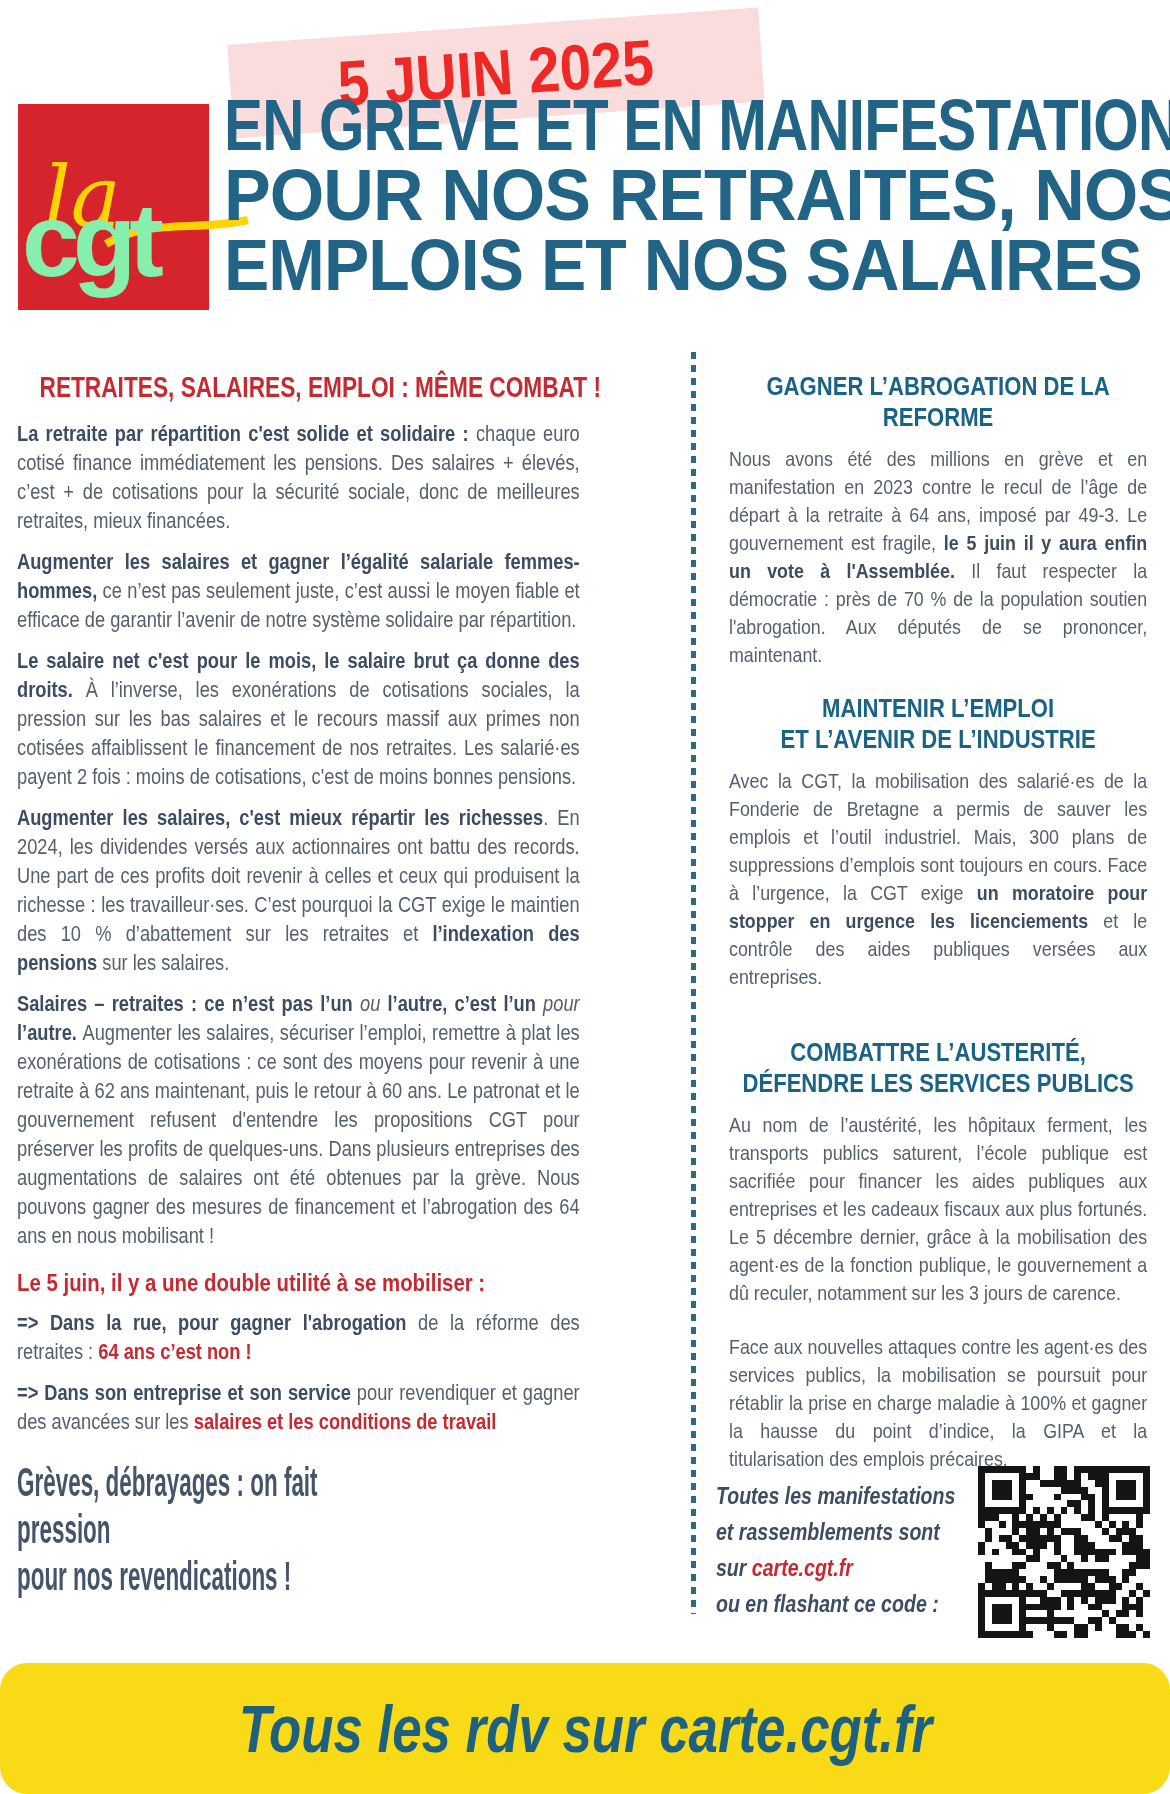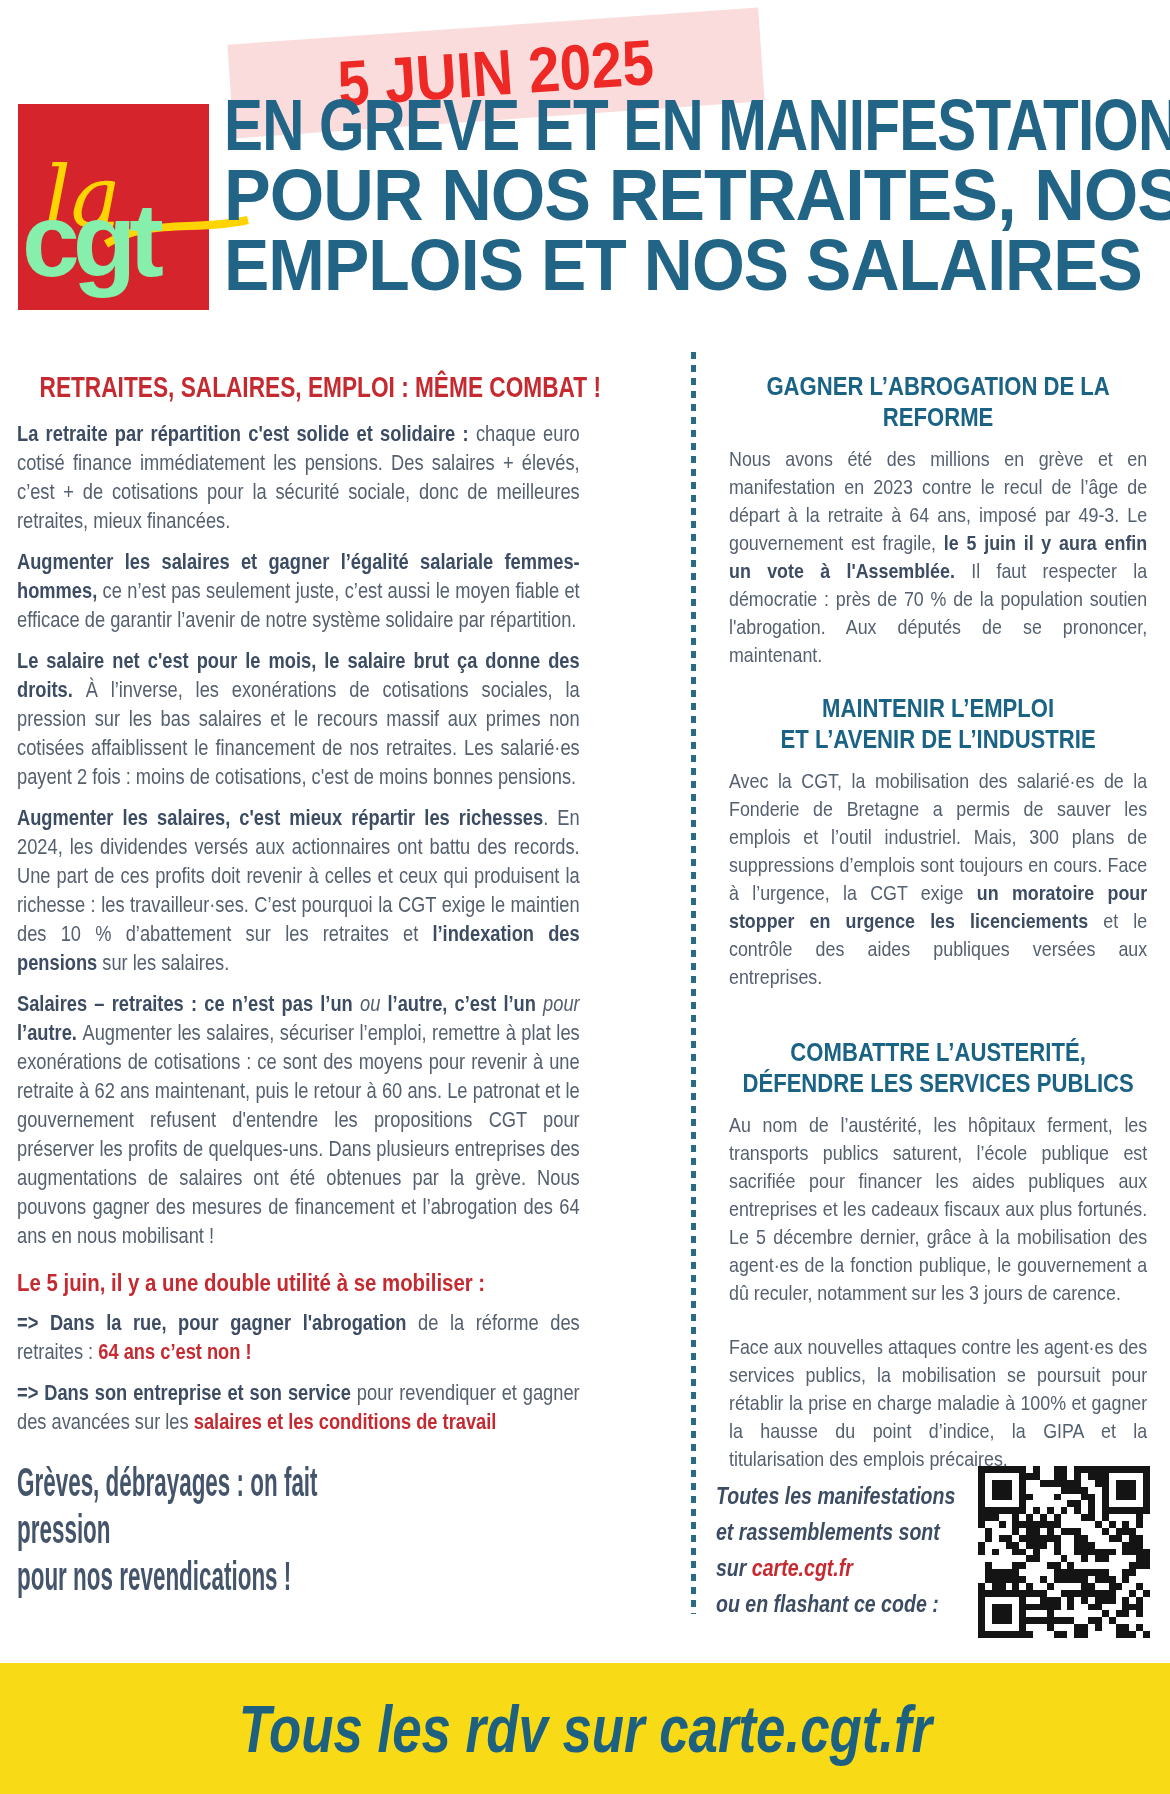--- a/index.html
+++ b/index.html
@@ -54,21 +54,21 @@
   .right-col p.body{font-size:21px;line-height:28px;margin:0;}
   .right-col p.body + p.body{margin-top:26px;}
 
   
   .qr-note{position:absolute;left:716px;top:1478px;width:300px;transform:scaleX(.85);
     transform-origin:0 0;font-size:23px;line-height:36px;white-space:pre-line;}
   .qr-box{position:absolute;left:978px;top:1466px;width:172px;height:172px;background:#fff;}
 
   
   .footer{position:absolute;left:0;top:1663px;width:1170px;height:131px;background:var(--yellow);
-    display:flex;align-items:center;justify-content:center;}
+    display:flex;align-items:center;justify-content:center;border-radius:27px;}
   .footer .txt{font-size:66px;font-weight:700;font-style:italic;color:var(--footer-text);
     white-space:nowrap;transform:scaleX(.80);transform-origin:center;}
 </style>
 </head>
 <body>
 
 <div id="page">
 
   <div class="date-badge">
     <span class="txt">5 JUIN 2025</span>

